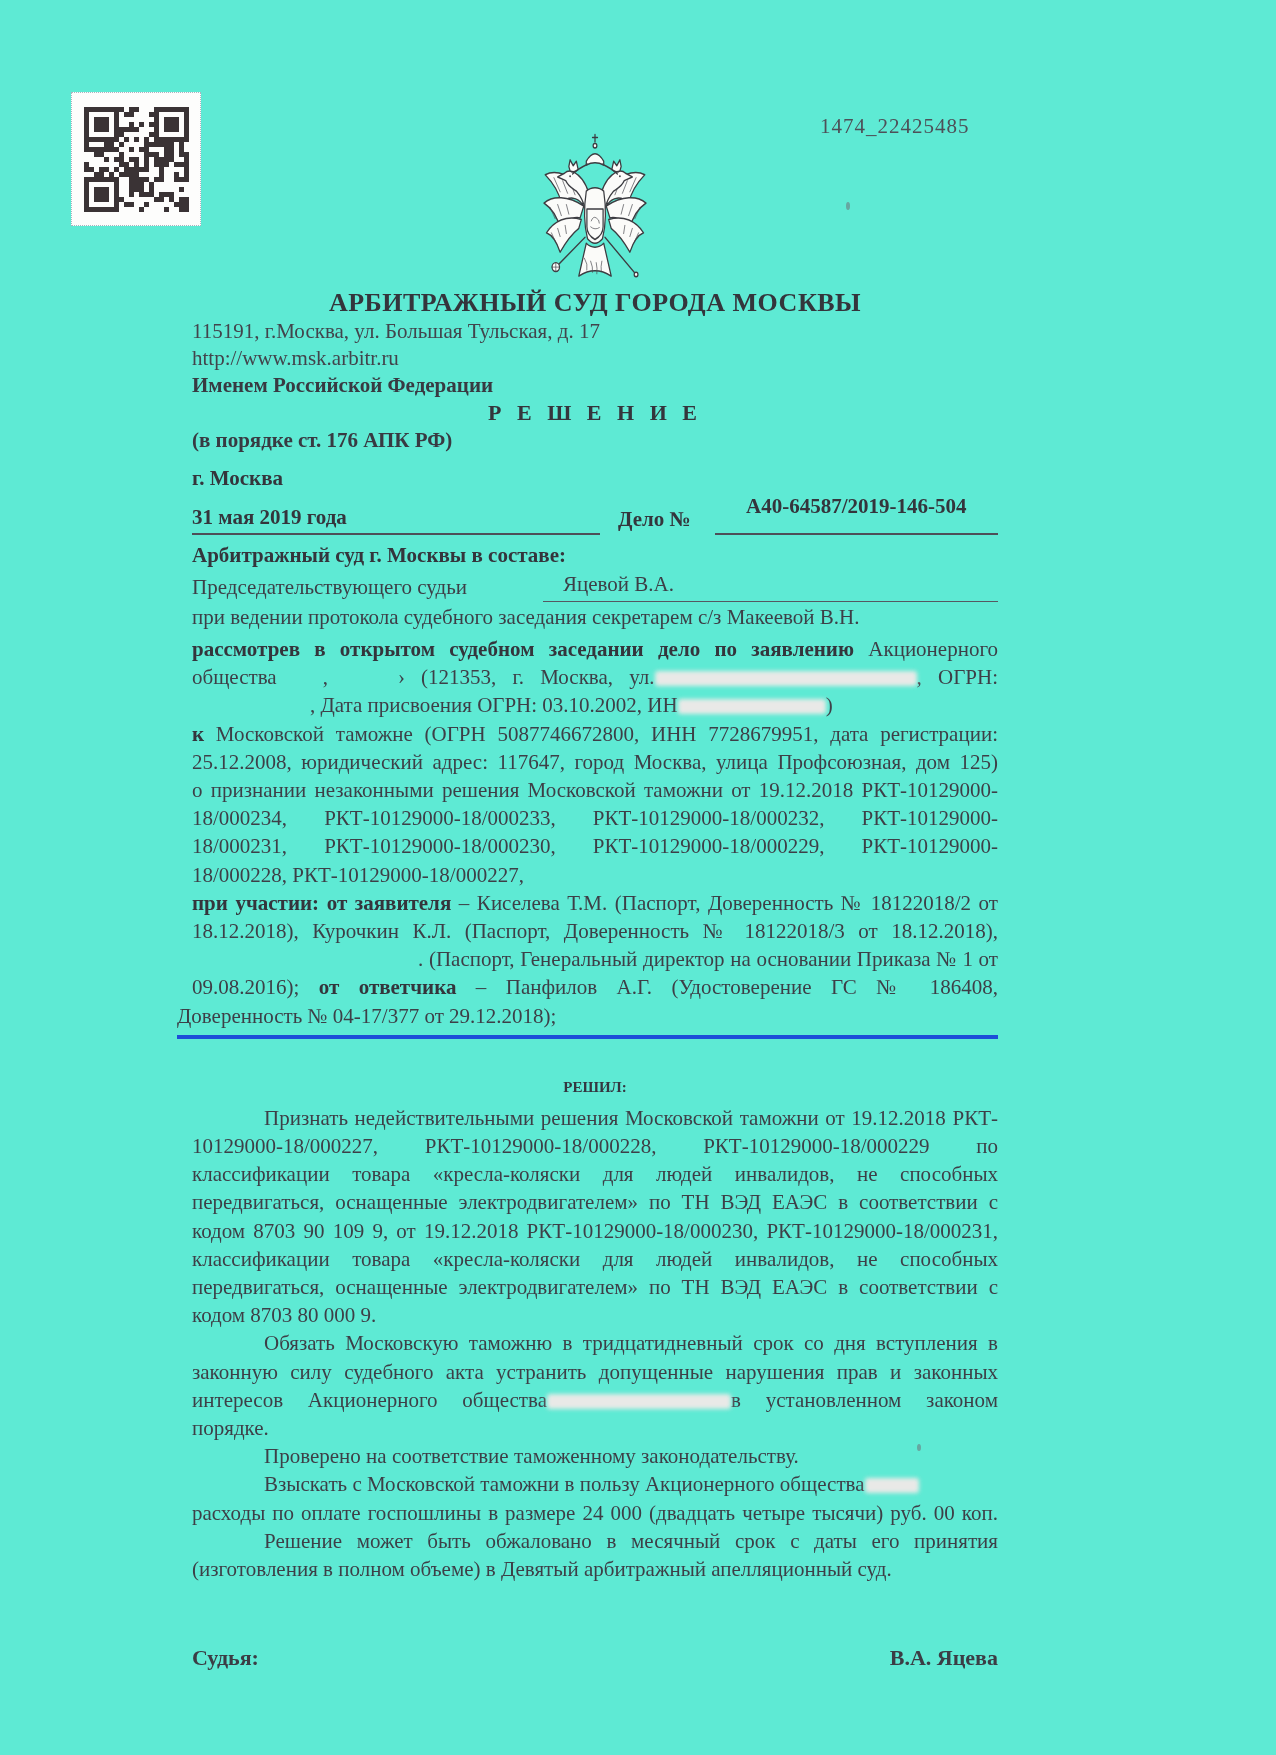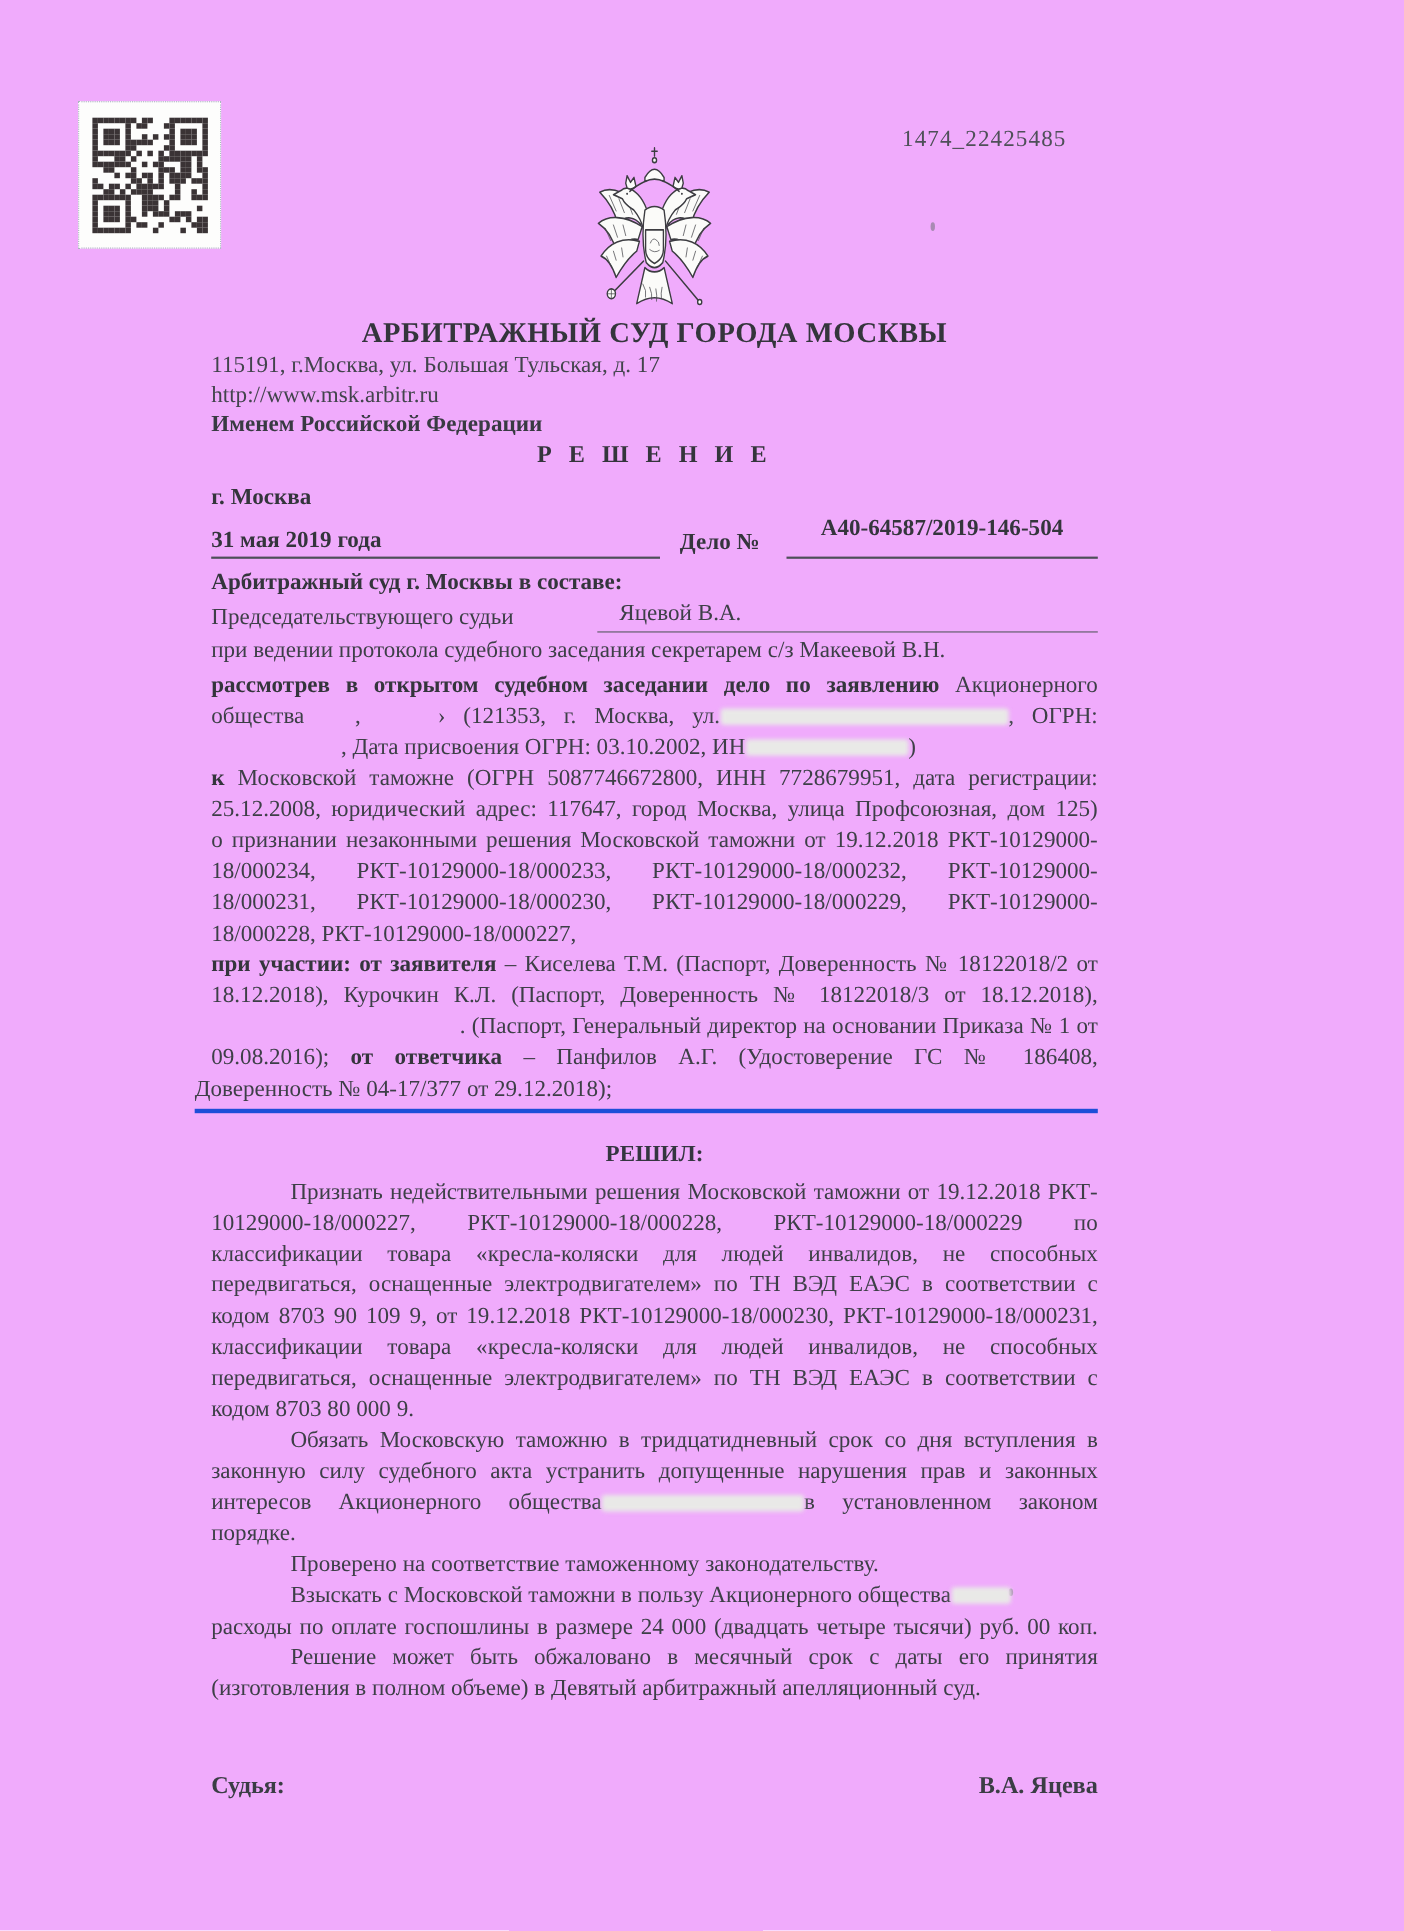--- a/index.html
+++ b/index.html
@@ -1,16 +1,16 @@
 <!DOCTYPE html>
 <html><head>
 <meta charset="utf-8">
 <style>
   html,body { margin:0; padding:0; background:#ffffff; }
-  .page { position:relative; width:1276px; height:1755px; background:#f0abfc;
+  .page { position:relative; width:1276px; height:1755px; background:#5eead4;
           overflow:hidden; font-family:"Liberation Serif","DejaVu Serif",serif; }
 
   
   .qr-box { position:absolute; left:71px; top:92px; width:128px; height:132px;
             border:1px dotted #aab4bf; background:#fdfdfc;
             display:flex; align-items:center; justify-content:center; }
   #qr { display:grid; grid-template-columns:repeat(21,5px); grid-auto-rows:5px; }
   #qr i { display:block; }
   #qr i.d { background:#3a3335; }
 
@@ -42,22 +42,22 @@
                 padding:0 0 2px 20px; }
   .plain-line { line-height:30px; }
 
   #intro { margin-top:3px; }
   .tl  { line-height:28.2px; }
   .just{ text-align:justify; text-align-last:justify; }
   .lft { text-align:left; }
   .b   { font-weight:bold; color:#34353c; }
   .rule{ border-bottom:4px solid #1d4ed8; padding-bottom:5px; margin-left:-15px; }
 
-  .reshil { text-align:center; font-weight:bold; font-size:21px;
-            margin:24px 0 8px; color:#343640; }
+  .reshil { text-align:center; font-weight:bold; font-size:15px;
+            margin:40px 0 8px; color:#343640; }
 
   .redact { display:inline-block; height:15px; vertical-align:-2px; }
   .redact.sm { background:#e9e9e7; border-radius:3px; filter:blur(2px); }
 
   .footer-row { display:flex; justify-content:space-between; margin-top:62px;
                 font-weight:bold; font-size:22px; color:#3b3d45; }
 
   .speck { position:absolute; background:#6e7076; border-radius:50%; opacity:.55; }
 
   svg .ln { fill:none; stroke:#3c3c41; stroke-width:2; stroke-linejoin:round; stroke-linecap:round; }
@@ -548,20 +548,21 @@
       <path class="th" d="M57,182 v12 M51,188 h12"></path>
       <path class="fl" d="M107,110 h26 v24 q0,11 -13,17 q-13,-6 -13,-17 Z"></path>
       <path class="th" d="M114,126 q3,-7 8,-4 q5,2 5,7 M113,134 q7,5 14,1"></path>
     </svg>
 
     <div class="court-name">АРБИТРАЖНЫЙ СУД ГОРОДА МОСКВЫ</div>
     <div class="hline">115191, г.Москва, ул. Большая Тульская, д. 17</div>
     <div class="hline">http://www.msk.arbitr.ru</div>
     <div class="hline hbold">Именем Российской Федерации</div>
     <div class="decision-title">Р Е Ш Е Н И Е</div>
+    <div class="hline hbold">(в порядке ст. 176 АПК РФ)</div>
 
     <div class="city">г. Москва</div>
 
     <div class="date-row">
       <span class="date-cell">31 мая 2019 года</span>
       <span class="case-label">Дело №</span>
       <span class="case-cell">А40-64587/2019-146-504</span>
     </div>
 
     <div class="bold-line">Арбитражный суд г. Москвы в составе:</div>

